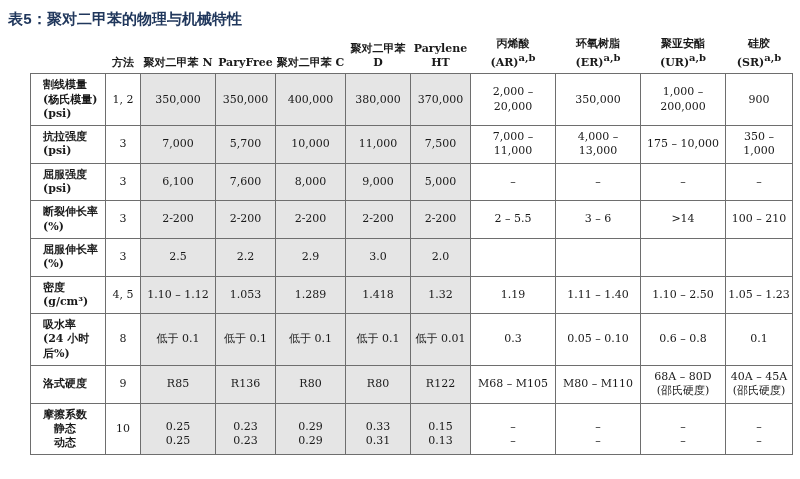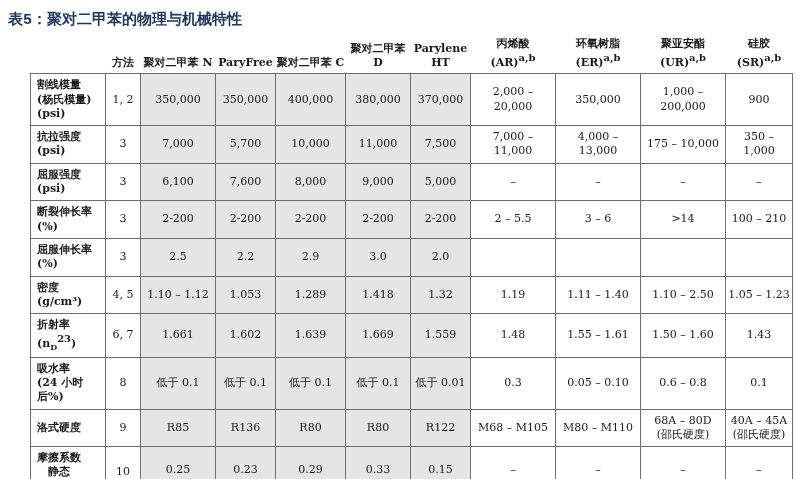--- a/index.html
+++ b/index.html
@@ -24,21 +24,21 @@
   table.ptable thead th {
     border: none; font-weight: bold; text-align: center;
     vertical-align: bottom; padding: 2px 1px 3px 1px;
   }
   table.ptable tbody th, table.ptable tbody td {
     border: 1px solid #6e6e6e;
     text-align: center; vertical-align: middle;
     padding: 4px 2px;
   }
   table.ptable tbody th.row-label {
-    text-align: left; padding-left: 6px; font-weight: bold;
+    text-align: left; padding-left: 12px; font-weight: bold;
     background: #ffffff;
   }
   td.val { white-space: pre-line; }
   td.shaded { background: #e5e5e5; }
   tbody tr:last-child td.val { vertical-align: bottom; padding-bottom: 6px; }
   sup { font-size: 10px; }
   sub { font-size: 8px; }
 </style>
 </head>
 <body>
@@ -173,36 +173,20 @@
         <td class="val shaded">1.289</td>
         <td class="val shaded">1.418</td>
         <td class="val shaded">1.32</td>
         <td class="val">1.19</td>
         <td class="val">1.11 – 1.40</td>
         <td class="val">1.10 – 2.50</td>
         <td class="val">1.05 – 1.23</td>
       </tr>
       <tr>
         <th class="row-label">
-          <div>折射率</div>
-          <div>(n<sub>D</sub><sup>23</sup>)</div>
-        </th>
-        <td class="method">6, 7</td>
-        <td class="val shaded">1.661</td>
-        <td class="val shaded">1.602</td>
-        <td class="val shaded">1.639</td>
-        <td class="val shaded">1.669</td>
-        <td class="val shaded">1.559</td>
-        <td class="val">1.48</td>
-        <td class="val">1.55 – 1.61</td>
-        <td class="val">1.50 – 1.60</td>
-        <td class="val">1.43</td>
-      </tr>
-      <tr>
-        <th class="row-label">
           <div>吸水率</div>
           <div>(24 小时后%)</div>
         </th>
         <td class="method">8</td>
         <td class="val shaded">低于 0.1</td>
         <td class="val shaded">低于 0.1</td>
         <td class="val shaded">低于 0.1</td>
         <td class="val shaded">低于 0.1</td>
         <td class="val shaded">低于 0.01</td>
         <td class="val">0.3</td>

